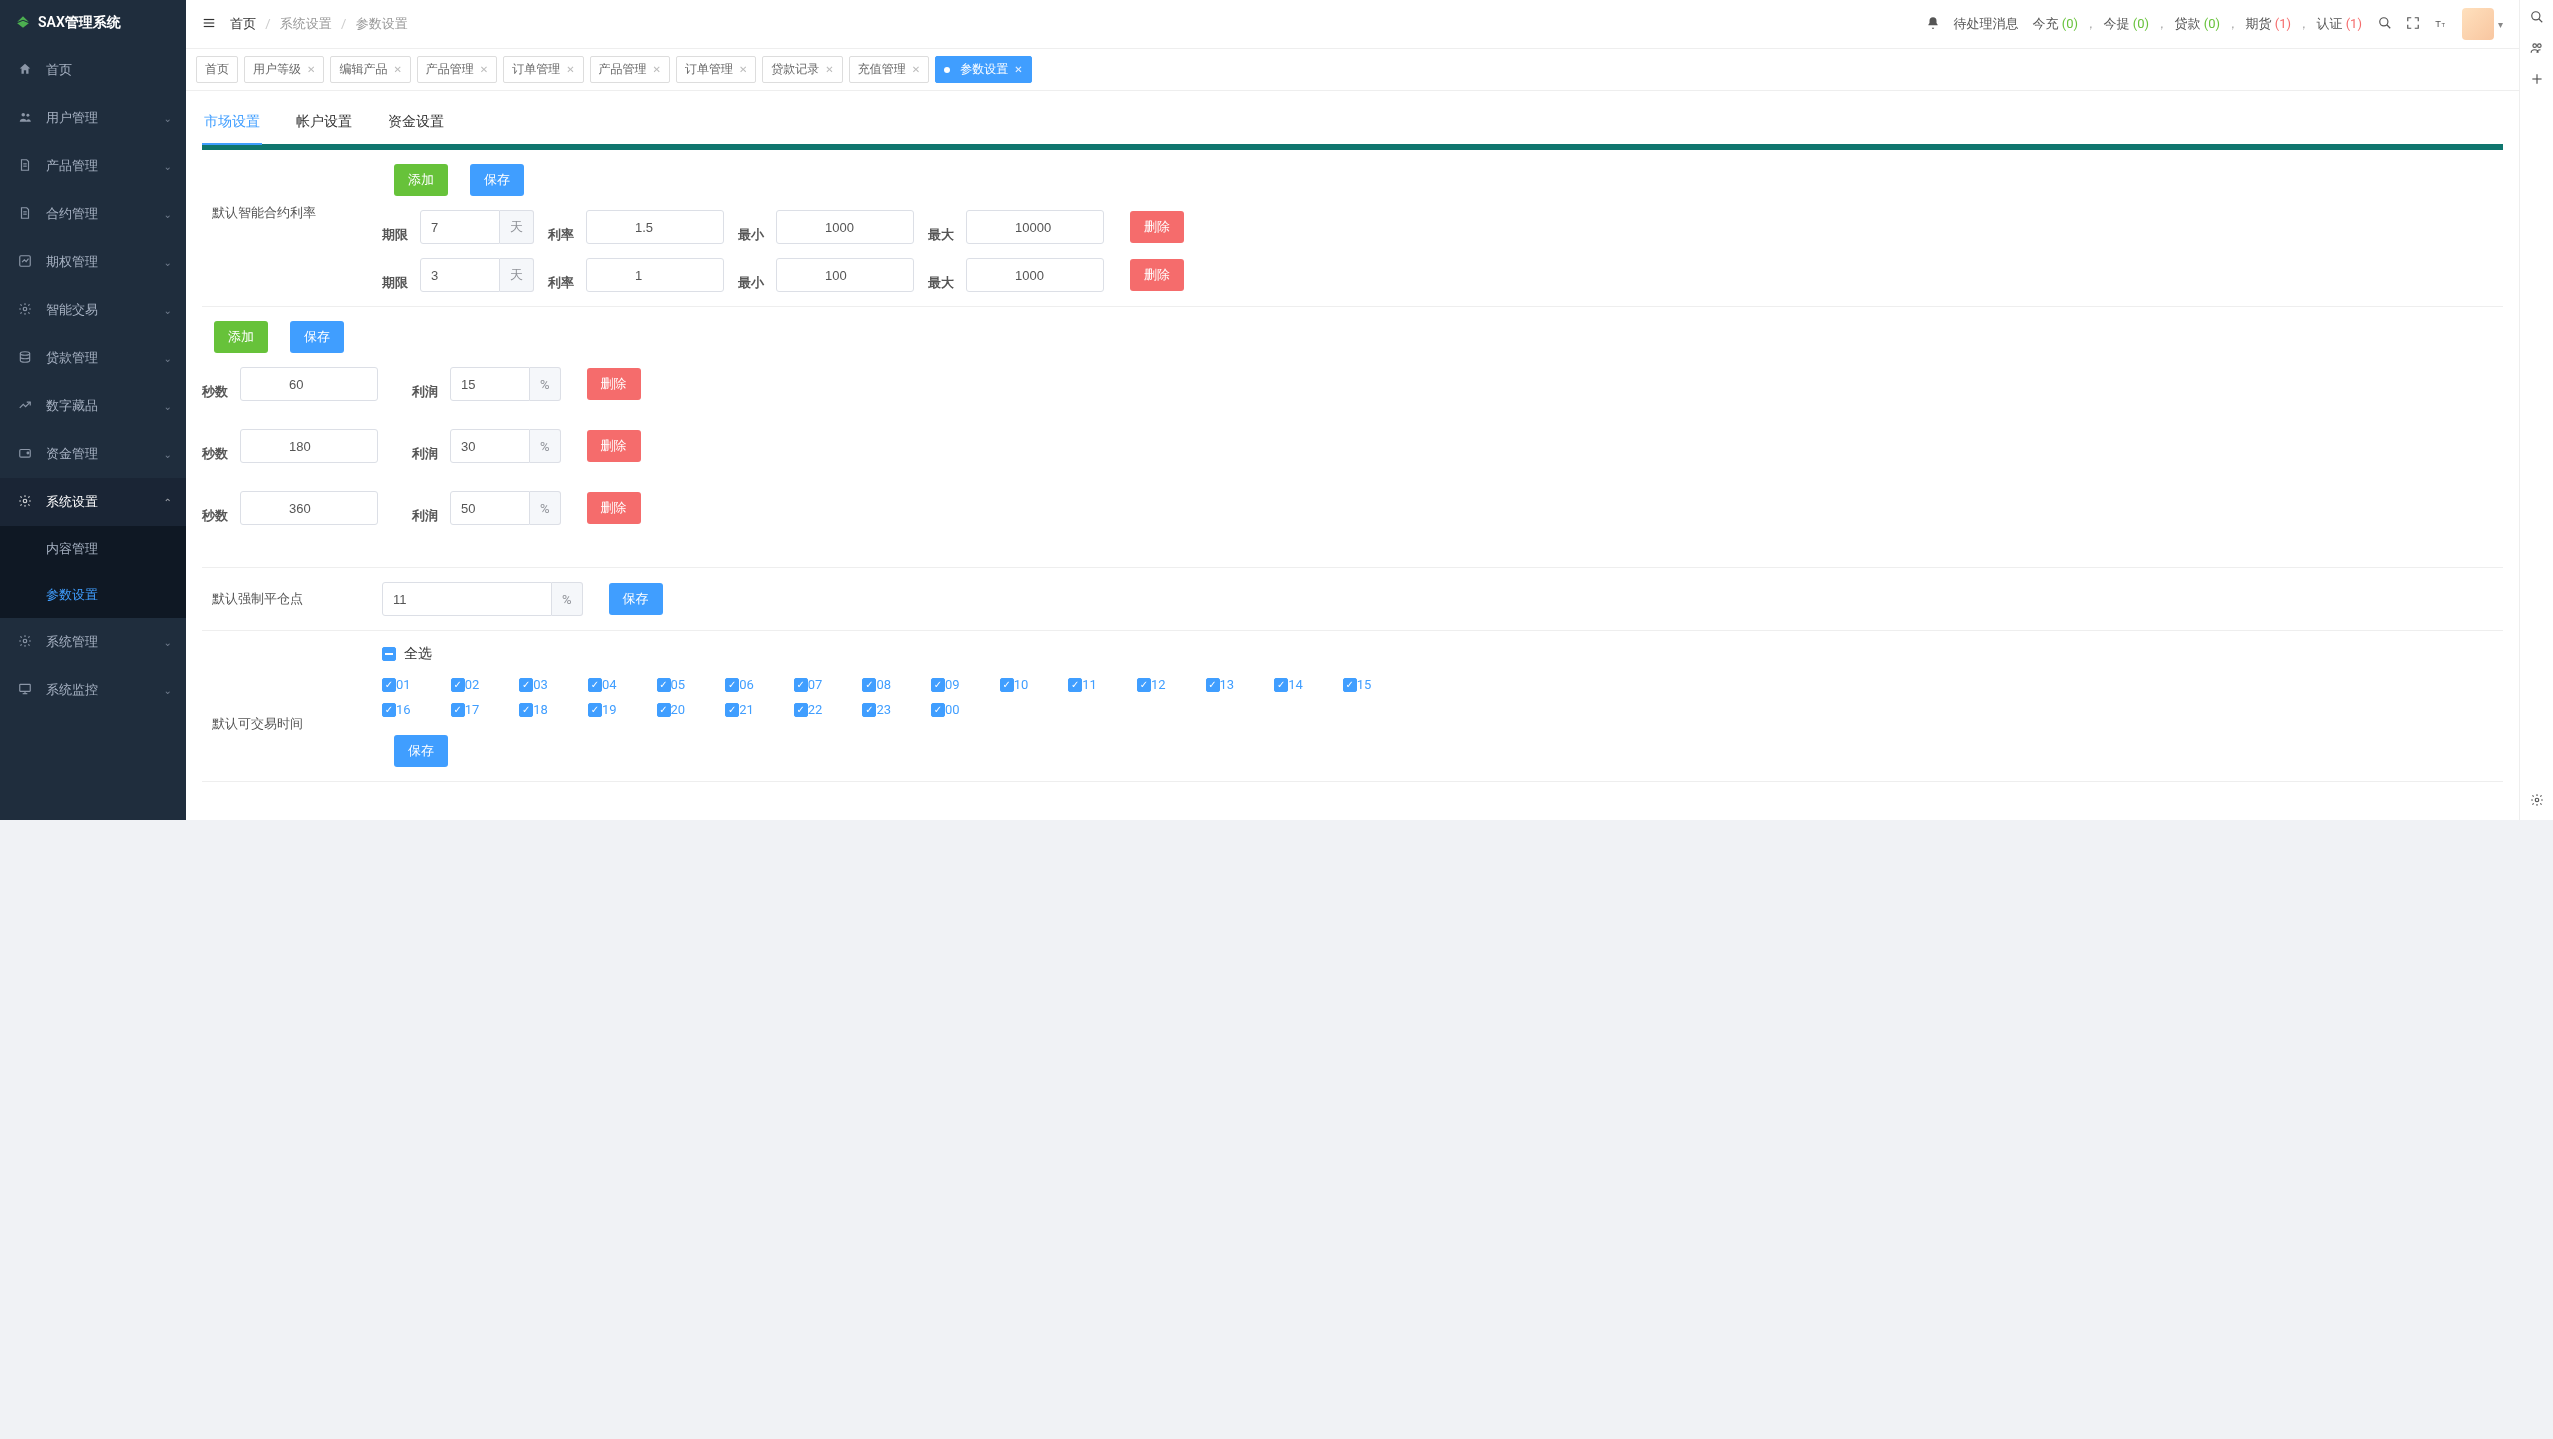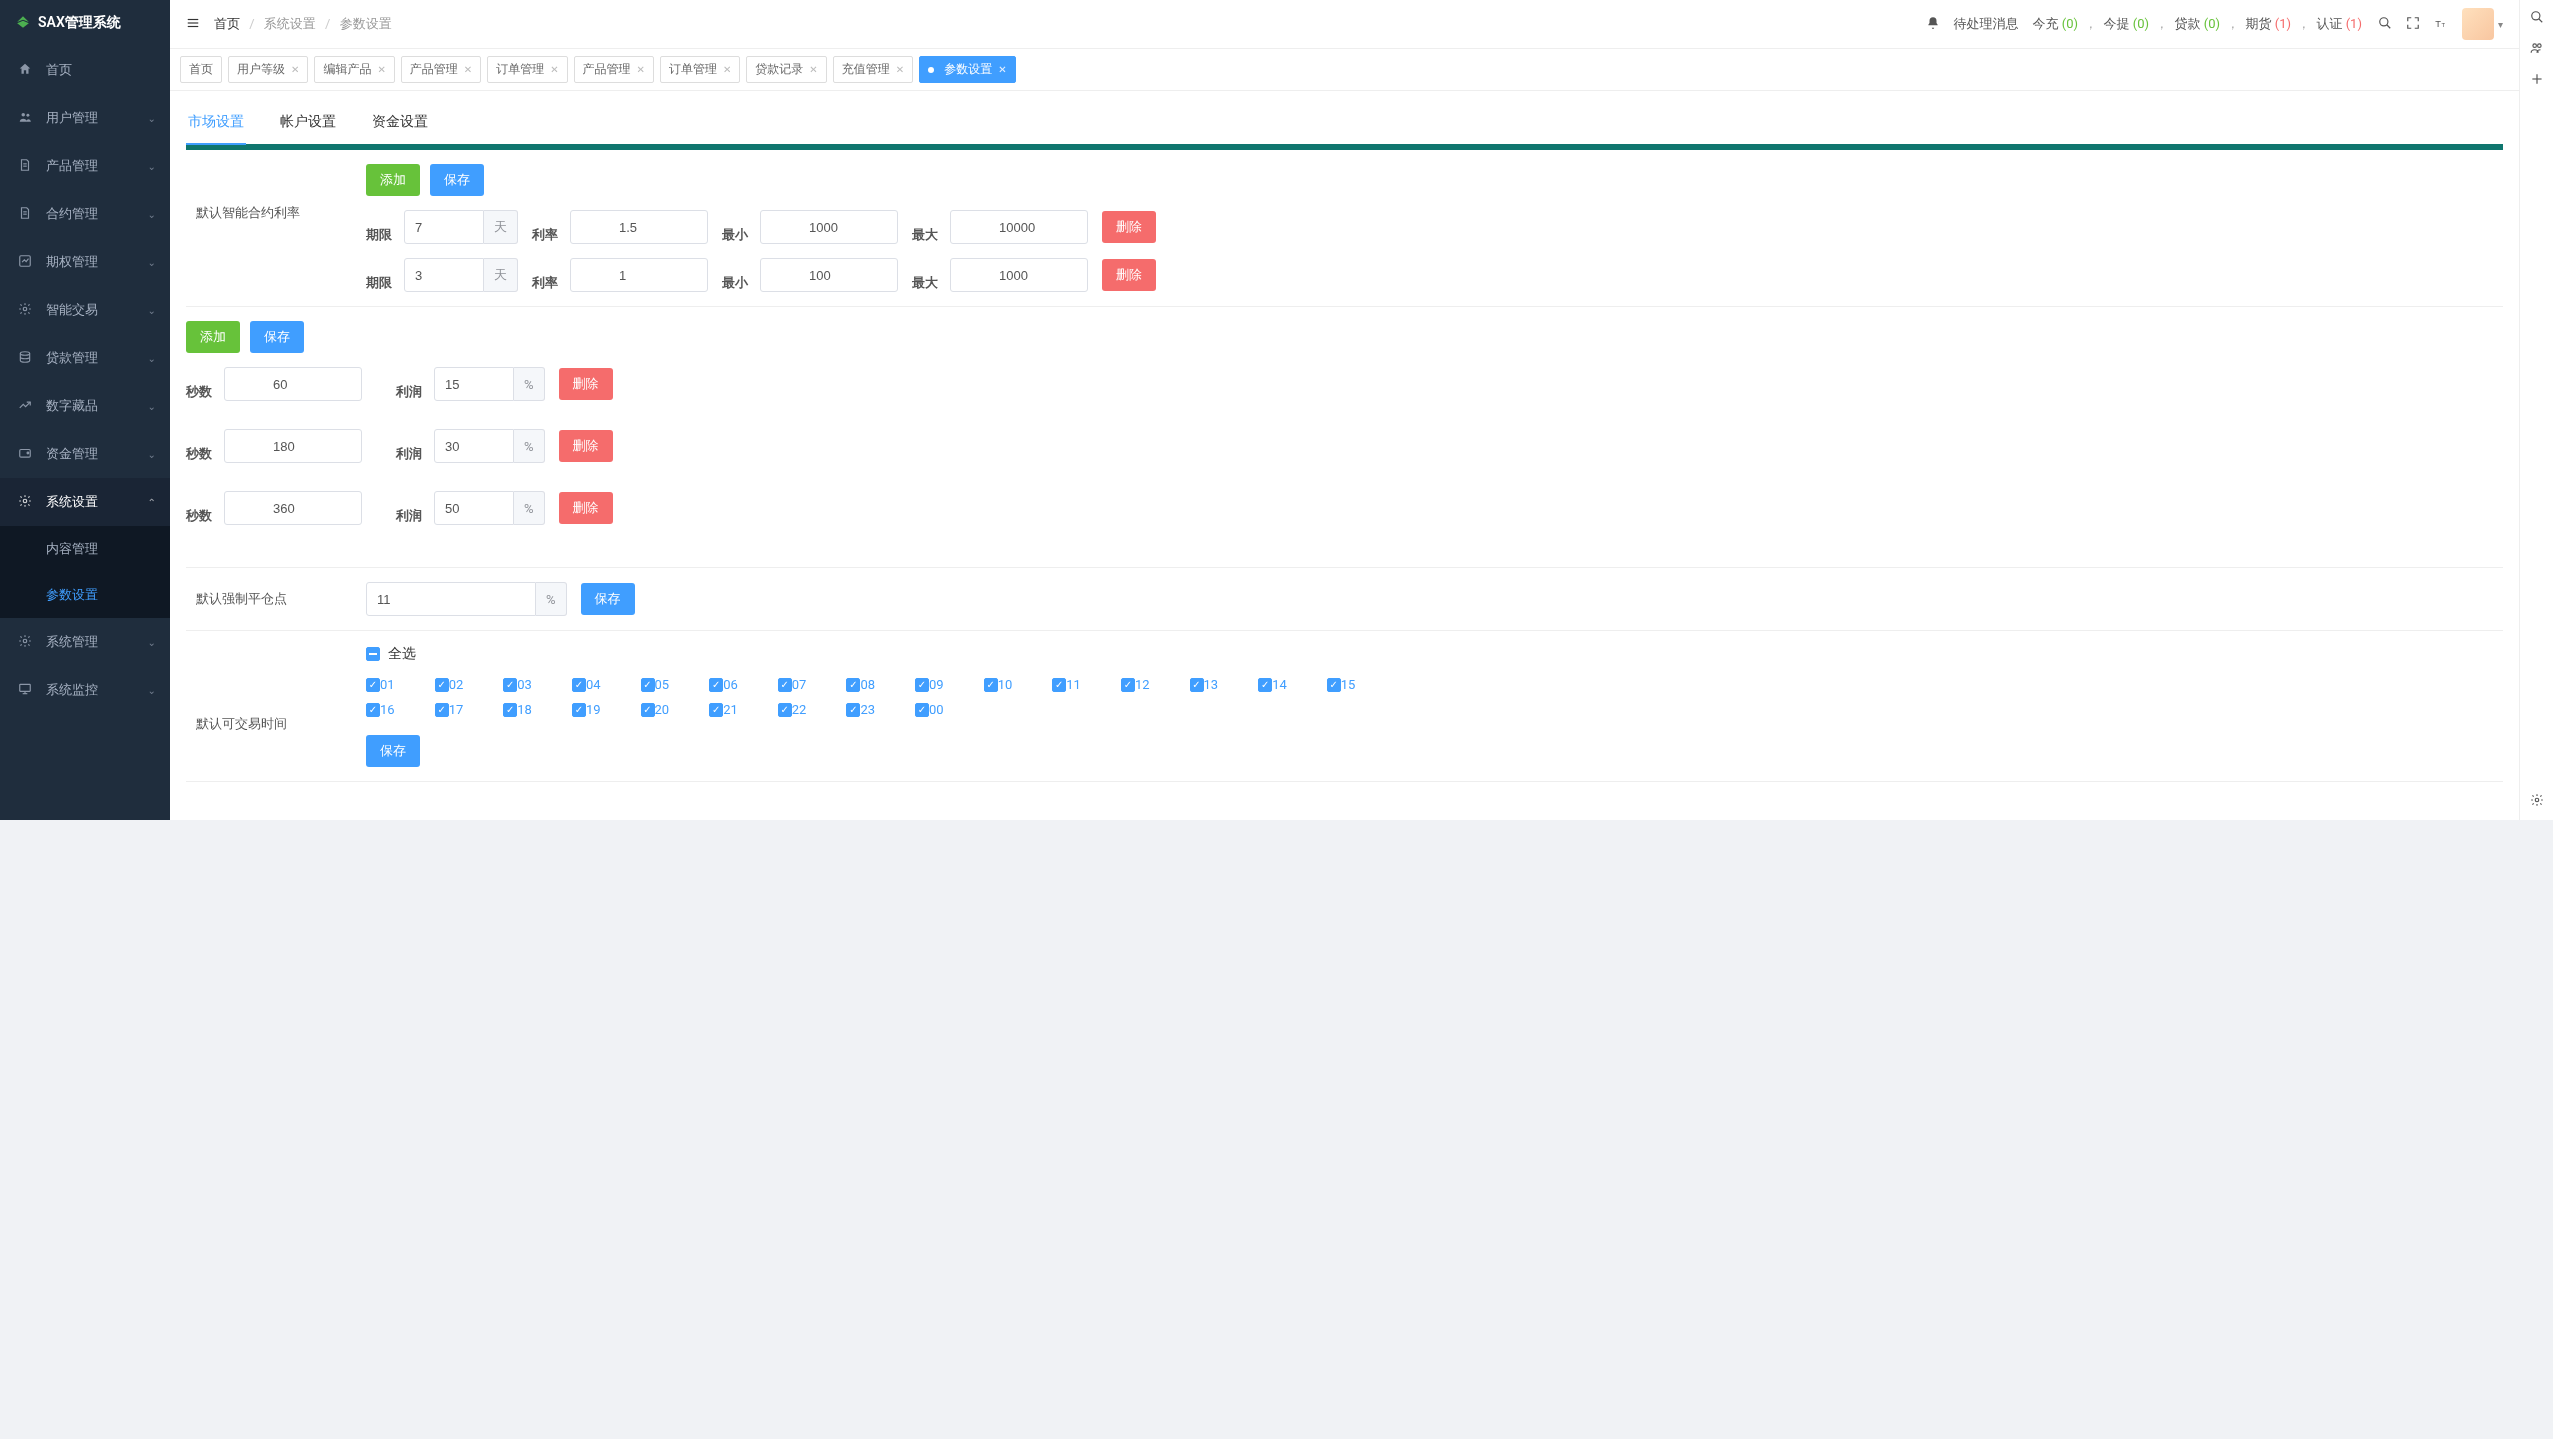--- a/index.html
+++ b/index.html
@@ -1,20 +1,20 @@
 <!DOCTYPE html>
 <html><head>
 <meta charset="utf-8">
 <style>
 * { box-sizing: border-box; margin: 0; padding: 0; }
 body { font-family: -apple-system, BlinkMacSystemFont, "Segoe UI", Roboto, "Helvetica Neue", Arial, sans-serif; font-size: 14px; color: #333; background: #f0f2f5; }
 .app { display: flex; height: 820px; }
 
 
-.sidebar { width: 170px; background: #1f2d3d; color: #a6b1c2; flex-shrink: 0; overflow-y: auto; }
+.sidebar { width: 186px; background: #1f2d3d; color: #a6b1c2; flex-shrink: 0; overflow-y: auto; }
 .sidebar-header { display: flex; align-items: center; padding: 14px 16px; color: #fff; font-weight: 600; font-size: 14px; }
 .sidebar-header .logo-icon { margin-right: 8px; color: #4caf50; }
 .side-item { display: flex; align-items: center; padding: 15px 18px; cursor: pointer; font-size: 13px; position: relative; }
 .side-item .icon { width: 16px; margin-right: 12px; opacity: 0.8; }
 .side-item .chev { position: absolute; right: 14px; font-size: 10px; opacity: 0.6; }
 .side-item.active-parent { background: #1a2535; color: #fff; }
 .side-sub { background: #0f1824; }
 .side-sub .sub-item { padding: 14px 18px 14px 46px; cursor: pointer; font-size: 13px; }
 .side-sub .sub-item.active { color: #409eff; }
 
@@ -47,21 +47,21 @@
 
 .content { flex: 1; overflow: auto; padding: 0 16px 20px; }
 .sub-tabs { display: flex; gap: 32px; border-bottom: 6px solid #0f766e; margin-top: 10px; }
 .sub-tab { padding: 12px 2px; font-size: 14px; color: #333; cursor: pointer; }
 .sub-tab.active { color: #409eff; border-bottom: 2px solid #409eff; margin-bottom: -1px; }
 
 .section { display: flex; border-bottom: 1px solid #eee; padding: 14px 0; }
 .section-label { width: 180px; padding: 40px 10px 0 10px; font-size: 13px; color: #555; flex-shrink: 0; }
 .section-body { flex: 1; }
 
-.btn { display: inline-block; border: none; border-radius: 3px; padding: 7px 14px; font-size: 13px; cursor: pointer; color: #fff; }
+.btn { display: inline-block; border: none; border-radius: 3px; padding: 7px 14px; font-size: 13px; cursor: pointer; color: #fff; margin-left: 12px; }
 .btn-green { background: #67c23a; }
 .btn-blue { background: #409eff; }
 .btn-red { background: #f56c6c; }
 .btn-row { display: flex; gap: 10px; margin-bottom: 14px; }
 
 .form-row { display: flex; align-items: center; gap: 14px; margin-bottom: 14px; flex-wrap: wrap; }
 .form-row:last-child { margin-bottom: 0; }
 .fld { display: flex; align-items: flex-end; gap: 8px; }
 .fld label { font-size: 13px; font-weight: 600; color: #555; min-width: 30px; }
 .input { height: 34px; border: 1px solid #dcdfe6; border-radius: 3px; padding: 0 10px; font-size: 13px; color: #555; background: #fff; }

